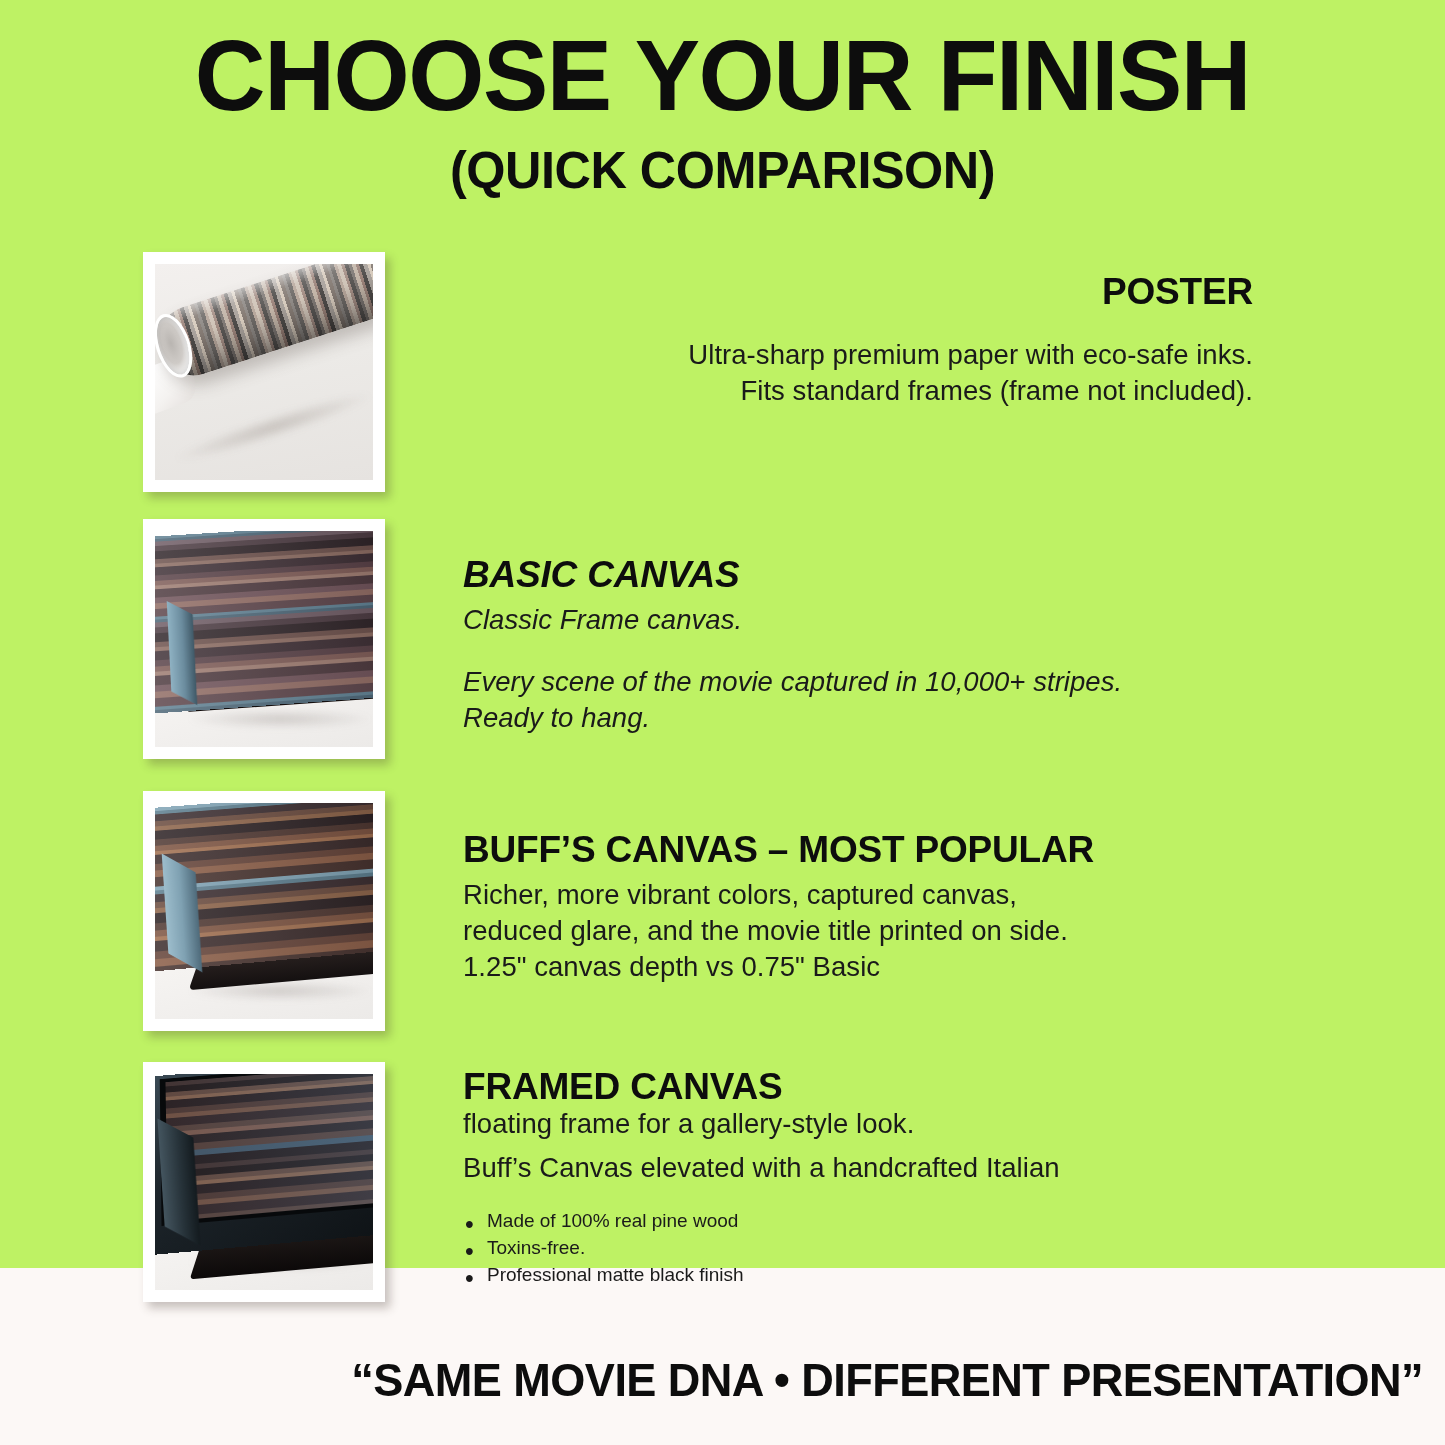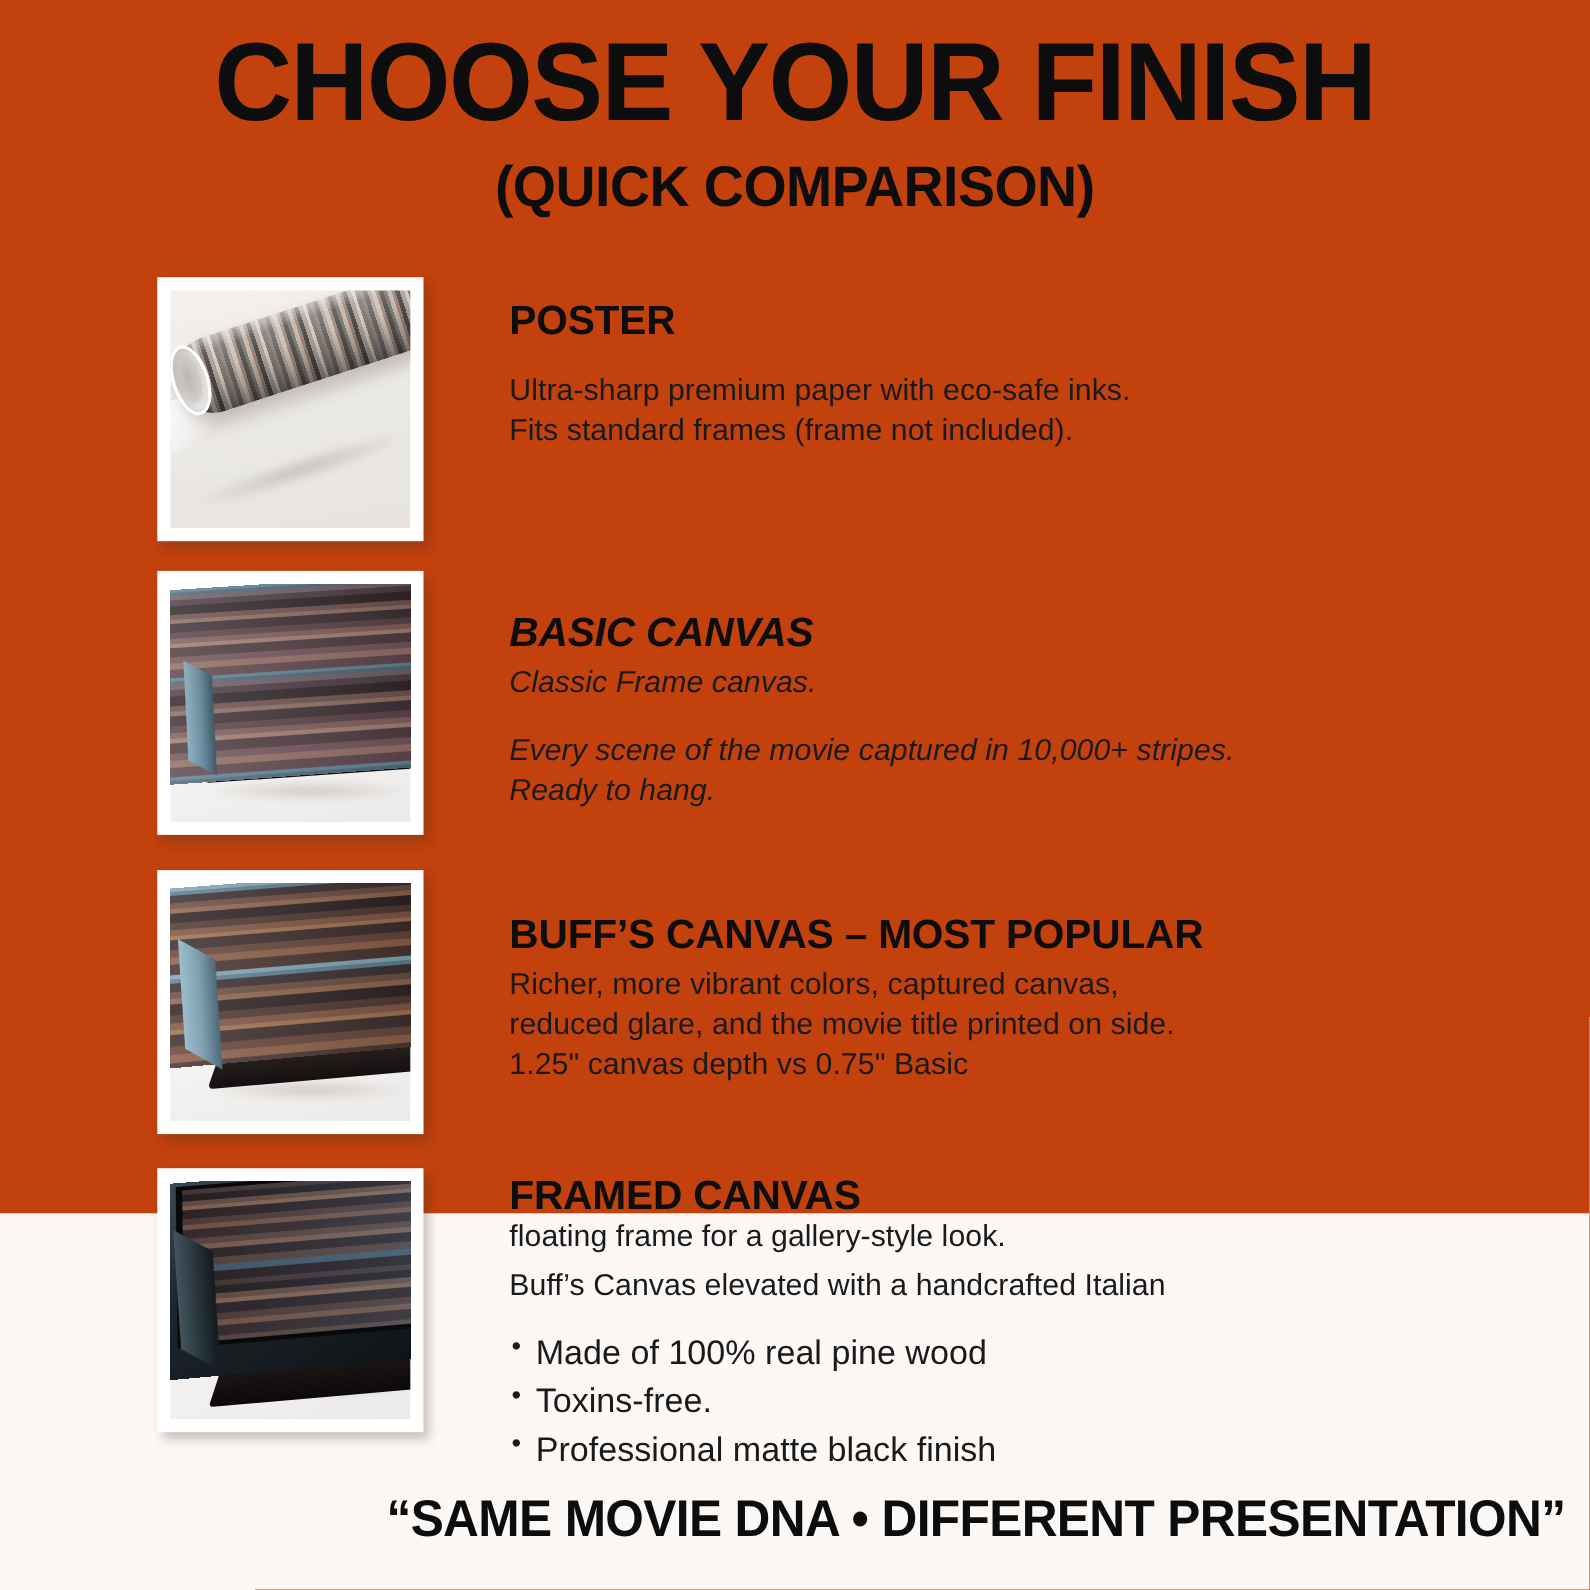--- a/index.html
+++ b/index.html
@@ -12,22 +12,22 @@
   body {
     background: #FCF8F6;
     font-family: "Liberation Sans", sans-serif;
     color: #111111;
     overflow: hidden;
   }
 
   .page {
     position: relative;
     width: 1445px;
-    height: 1103px;
-    background: #c2410c;
+    height: 1268px;
+    background: #bef264;
   }
 
   
   .header {
     position: absolute;
     top: 22px;
     left: 0;
     width: 1445px;
     text-align: center;
   }
@@ -347,37 +347,37 @@
   }
 
   .gap-sm { margin-top: 8px; }
   .gap-lg { margin-top: 26px; }
 
   .bullets {
     list-style: none;
     margin-top: 22px;
   }
   .bullets li {
-    font-size: 31px;
+    font-size: 19px;
     line-height: 1.42;
     color: #1a1a1a;
     position: relative;
     padding-left: 24px;
   }
   .bullets li::before {
     content: "•";
     position: absolute;
     left: 2px;
     top: -1px;
     font-size: 25px;
     color: #1a1a1a;
   }
 
   
-  .row-1 .text-block { top: 20px; }
+  .row-1 .text-block { top: 20px; text-align: right; }
   .row-2 .text-block { top: 36px; }
   .row-3 .text-block { top: 39px; }
   .row-4 .text-block { top: 5px; }
 
   
   .footer {
     position: absolute;
     left: 0;
     top: 1352px;
     width: 1445px;

